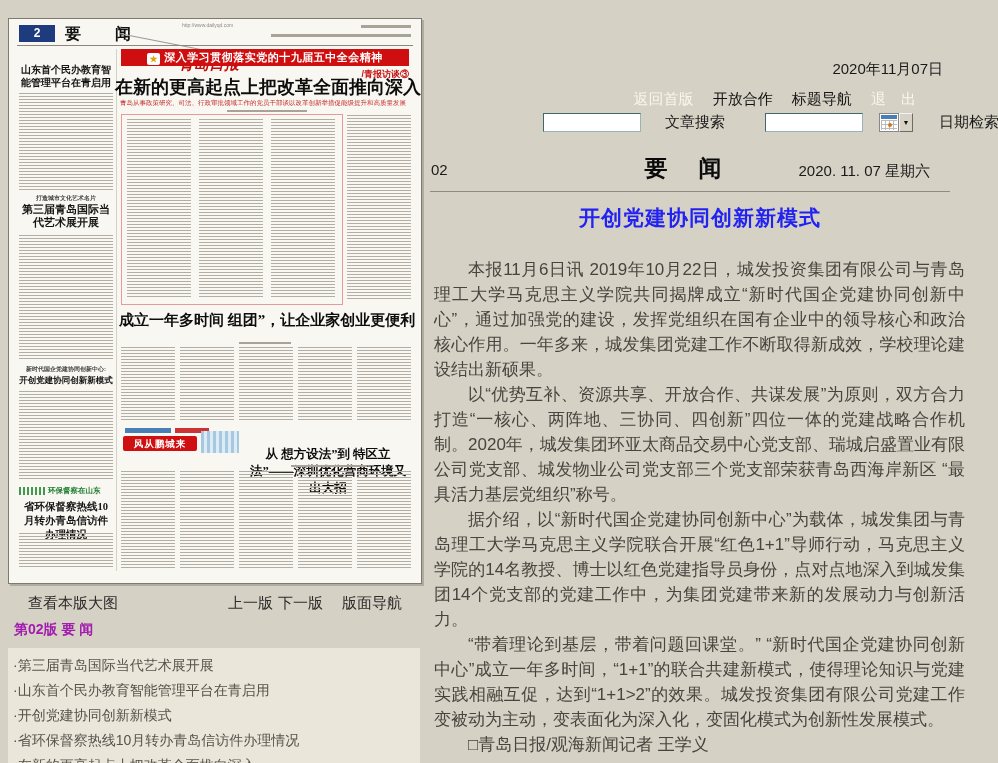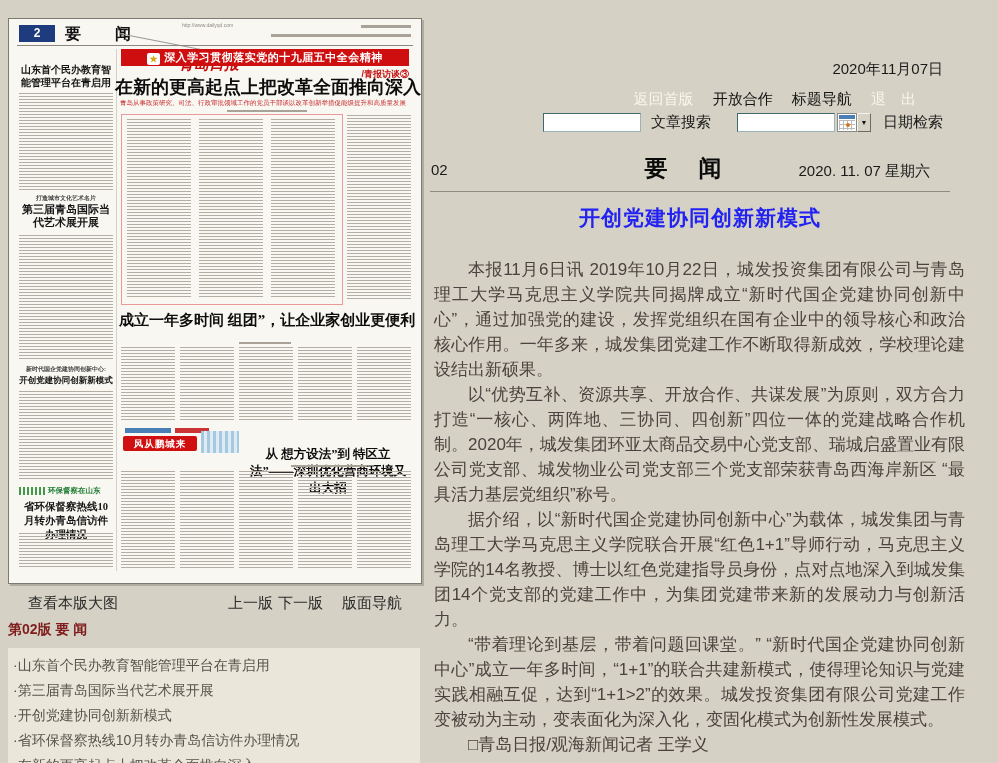--- a/index.html
+++ b/index.html
@@ -45,32 +45,32 @@
   .barb{background:#4a7fb5;}
   .barr{background:#cc3333;}
   .np-bb{left:114px;top:417px;width:74px;height:15px;background:#d01010;border-radius:2px;color:#fff;
          font:bold 9.5px/15px "Liberation Sans",sans-serif;text-align:center;letter-spacing:1px;}
   .np-sky{left:192px;top:412px;width:38px;height:22px;
           background:repeating-linear-gradient(90deg,#a6c9e0 0 3px,#dcebf5 3px 6px);}
   .np-bhead{left:236px;top:407px;width:166px;text-align:center;font:bold 12.5px/17px "Liberation Serif",serif;color:#0d0d0d;margin-top:20px;}
 
   
   .plink{position:absolute;top:594px;font-size:15px;color:#2b2b2b;cursor:pointer;white-space:nowrap;}
-  .list-header{position:absolute;left:8px;top:621px;font:bold 14px "Liberation Sans",sans-serif;color:#7f1d1d;}
+  .list-header{position:absolute;left:14px;top:621px;font:bold 14px "Liberation Sans",sans-serif;color:#a21caf;}
   .article-list{position:absolute;left:8px;top:648px;width:412px;height:115px;background:#eae6d9;padding-top:5px;box-sizing:border-box;}
   .list-item{font-size:14px;line-height:25px;color:#57534c;padding-left:5px;white-space:nowrap;cursor:pointer;}
   .list-item .bullet{color:#57534c;}
 
   
   .top-date{position:absolute;top:60px;right:55px;font-size:15px;color:#1a1a1a;}
   .top-nav{position:absolute;top:90px;right:82px;font-size:15px;white-space:nowrap;}
   .top-nav span{margin-left:15px;cursor:pointer;}
   .nav-light{color:#faf6ea;}
   .nav-dark{color:#141414;}
-  .search-row{position:absolute;left:543px;top:111px;display:flex;align-items:center;height:22px;}
+  .search-row{position:absolute;left:543px;top:111px;display:flex;align-items:center;height:22px;gap:14px;}
   .tbox{width:92px;height:17px;background:#fff;border:1px solid #40686e;border-bottom-color:#9ab3b6;border-right-color:#9ab3b6;
         font-size:12px;padding:0 2px;}
   .slabel{font-size:15px;color:#1a1a1a;white-space:nowrap;}
   .lab1{margin:0 26px 0 10px;}
   .lab2{margin-left:12px;}
   .cal-btn{display:flex;margin-left:2px;cursor:pointer;}
   .cal-ico{width:20px;height:19px;background:#fff;border:1px solid #888;box-sizing:border-box;position:relative;}
   .cal-ico .cth{position:absolute;left:1px;right:1px;top:1px;height:4px;background:#4a7fb5;}
   .cal-ico .cgrid{position:absolute;left:1px;right:1px;top:6px;bottom:1px;
         background:repeating-linear-gradient(90deg,#bbb 0 1px,rgba(0,0,0,0) 1px 4px),
@@ -154,22 +154,22 @@
     <div class="ft" style="left:348px;top:452px;width:54px;height:97px;"></div>
   </div>
 
   <span class="plink" style="left:28px;">查看本版大图</span>
   <span class="plink" style="left:228px;">上一版</span>
   <span class="plink" style="left:278px;">下一版</span>
   <span class="plink" style="left:342px;">版面导航</span>
 
   <div class="list-header">第02版 要 闻</div>
   <div class="article-list">
+    <div class="list-item"><span class="bullet">·</span><span>第三届青岛国际当代艺术展开展</span></div>
     <div class="list-item"><span class="bullet">·</span><span>山东首个民办教育智能管理平台在青启用</span></div>
-    <div class="list-item"><span class="bullet">·</span><span>第三届青岛国际当代艺术展开展</span></div>
     <div class="list-item"><span class="bullet">·</span><span>开创党建协同创新新模式</span></div>
     <div class="list-item"><span class="bullet">·</span><span>省环保督察热线10月转办青岛信访件办理情况</span></div>
     <div class="list-item"><span class="bullet">·</span><span>在新的更高起点上把改革全面推向深入</span></div>
   </div>
 
   <div class="top-date">2020年11月07日</div>
   <div class="top-nav">
     <span class="nav-light">返回首版</span>
     <span class="nav-dark">开放合作</span>
     <span class="nav-dark">标题导航</span>

